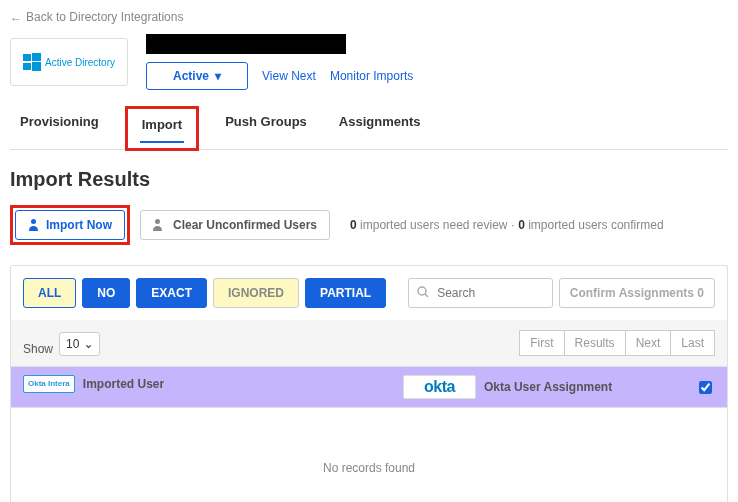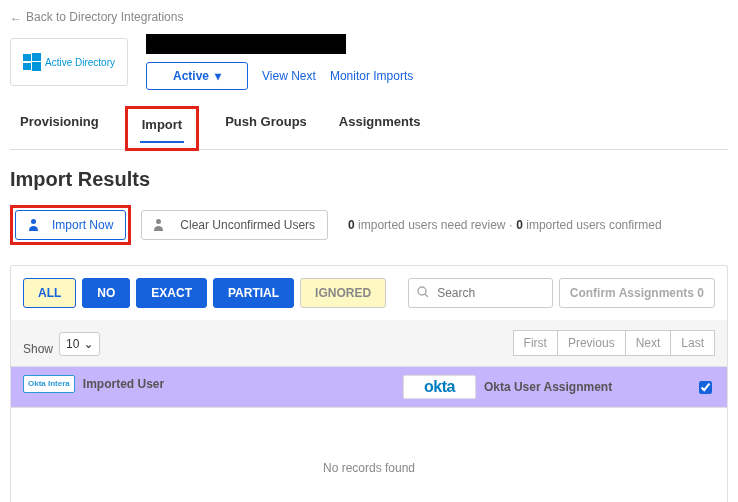--- a/index.html
+++ b/index.html
@@ -96,25 +96,25 @@
     align-items: center;
     gap: 10px;
     margin-bottom: 20px;
   }
   .btn {
     border: 1px solid #ccc;
     background: #fff;
     border-radius: 3px;
     padding: 7px 12px;
     font-size: 12px;
-    font-weight: 400;
-    cursor: pointer;
-    display: flex;
-    align-items: center;
-    gap: 12px;
+    font-weight: 700;
+    cursor: pointer;
+    display: flex;
+    align-items: center;
+    gap: 6px;
     color: #555;
   }
   .btn-primary {
     border-color: #1662dd;
     color: #1662dd;
   }
   .btn-highlight-wrapper {
     border: 3px solid #e2231a;
     padding: 2px;
     display: inline-block;
@@ -346,43 +346,43 @@
     <span>·</span>
     <span class="num">0</span>
     <span>imported users confirmed</span>
   </span>
 </div>
 
 <div class="filter-bar">
   <div class="filter-btn">ALL</div>
   <div class="filter-btn solid">NO</div>
   <div class="filter-btn solid">EXACT</div>
+  <div class="filter-btn outline-muted">IGNORED</div>
   <div class="filter-btn solid">PARTIAL</div>
-  <div class="filter-btn outline-muted">IGNORED</div>
   <div class="search-box">
     <span>
       <svg width="12" height="12" viewBox="0 0 12 12">
           <circle cx="5" cy="5" r="4" stroke="#aaa" stroke-width="1.5" fill="none"></circle>
           <line x1="8" y1="8" x2="11" y2="11" stroke="#aaa" stroke-width="1.5"></line>
         </svg>
     </span>
     <input type="text" placeholder="Search" style="">
   </div>
   <div class="confirm-btn">Confirm Assignments 0</div>
 </div>
 
 <div class="table-controls">
   <span class="show-label">Show</span>
   <div class="show-select">
     <span>10</span>
     <span>⌄</span>
   </div>
   <div class="pager">
     <div class="pager-btn">First</div>
-    <div class="pager-btn">Previous</div>
+    <div class="pager-btn">Results</div>
     <div class="pager-btn">Next</div>
     <div class="pager-btn">Last</div>
   </div>
 </div>
 
 <div class="table-header">
   <div class="th-left">
     <span class="th-app-badge">Okta Intera</span>
     <span>Imported User</span>
   </div>

